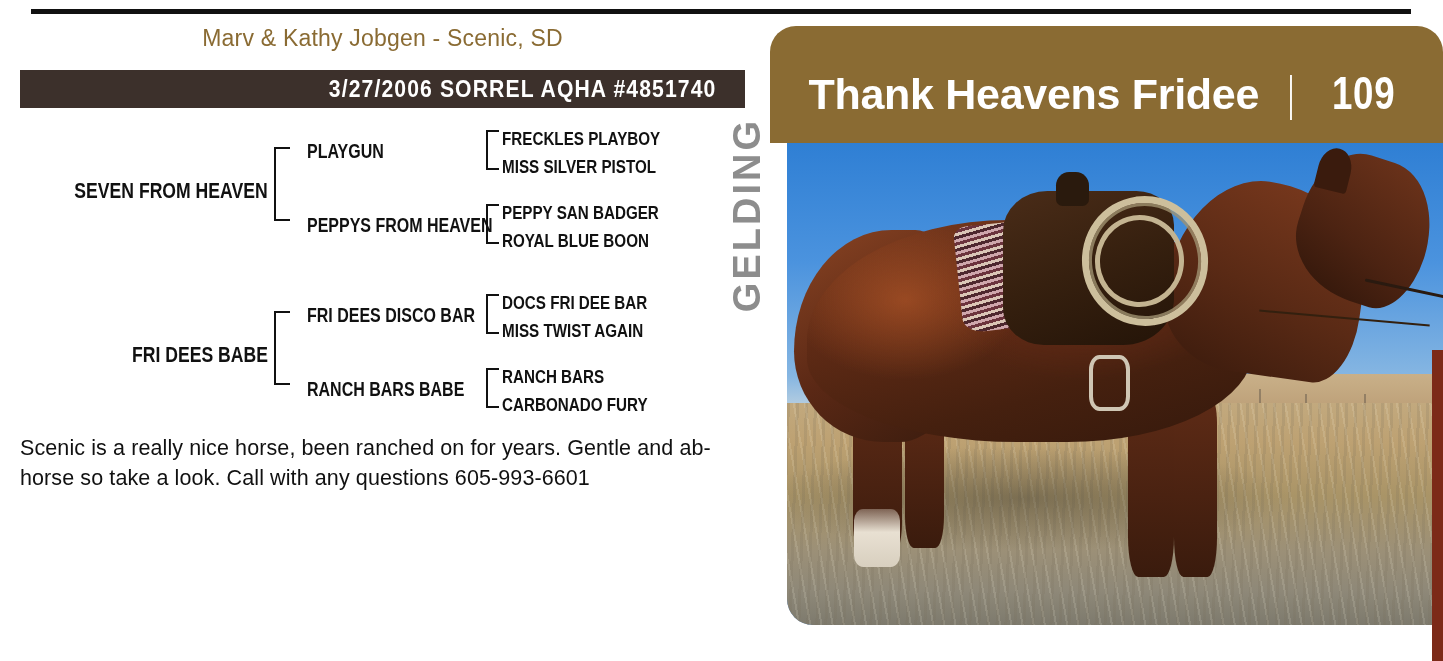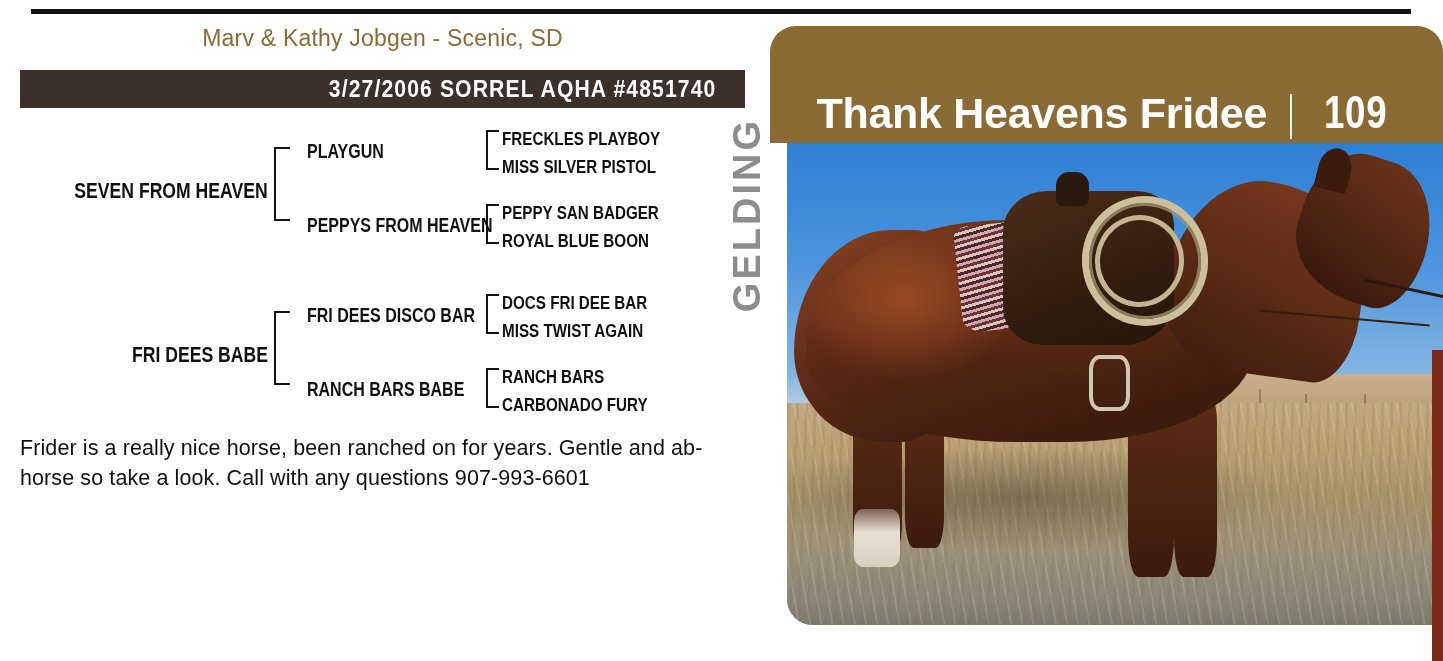--- a/index.html
+++ b/index.html
@@ -71,25 +71,25 @@
     left: 770px;
     top: 26px;
     width: 673px;
     height: 117px;
     background: #8a6b33;
     border-top-left-radius: 26px;
     border-top-right-radius: 26px;
   }
   .header-inner {
     position: absolute;
-    left: 0; right: 0; bottom: 4px;
+    left: 0; right: 0; bottom: 23px;
     display: flex;
     align-items: baseline;
     justify-content: center;
-    gap: 18px;
+    gap: 26px;
     padding: 0 22px;
     text-align: center;
   }
   .horse-name {
     color: #ffffff;
     font-size: 43px;
     font-weight: 700;
     letter-spacing: -0.3px;
     white-space: nowrap;
     font-family: "Liberation Sans", sans-serif;
@@ -418,17 +418,17 @@
   <div class="ped-name gen3" style="left:502px; top:175px;">DOCS FRI DEE BAR</div>
   <div class="ped-name gen3" style="left:502px; top:203px;">MISS TWIST AGAIN</div>
 
   <div class="ped-name gen2" style="left:307px; top:261px;">RANCH BARS BABE</div>
   <div class="bracket bracket-small" style="left:486px; top:250px; height:36px;"></div>
   <div class="ped-name gen3" style="left:502px; top:249px;">RANCH BARS</div>
   <div class="ped-name gen3" style="left:502px; top:277px;">CARBONADO FURY</div>
 </div>
 
 <div class="description">
-  <div>Frider is a really nice horse, been ranched on for years. Gentle and ab-</div>
-  <div class="lastline">horse so take a look. Call with any questions 907-993-6601</div>
+  <div>Scenic is a really nice horse, been ranched on for years. Gentle and ab-</div>
+  <div class="lastline">horse so take a look. Call with any questions 605-993-6601</div>
 </div>
 
 <div class="edge-strip"></div>
 
 </body></html>

